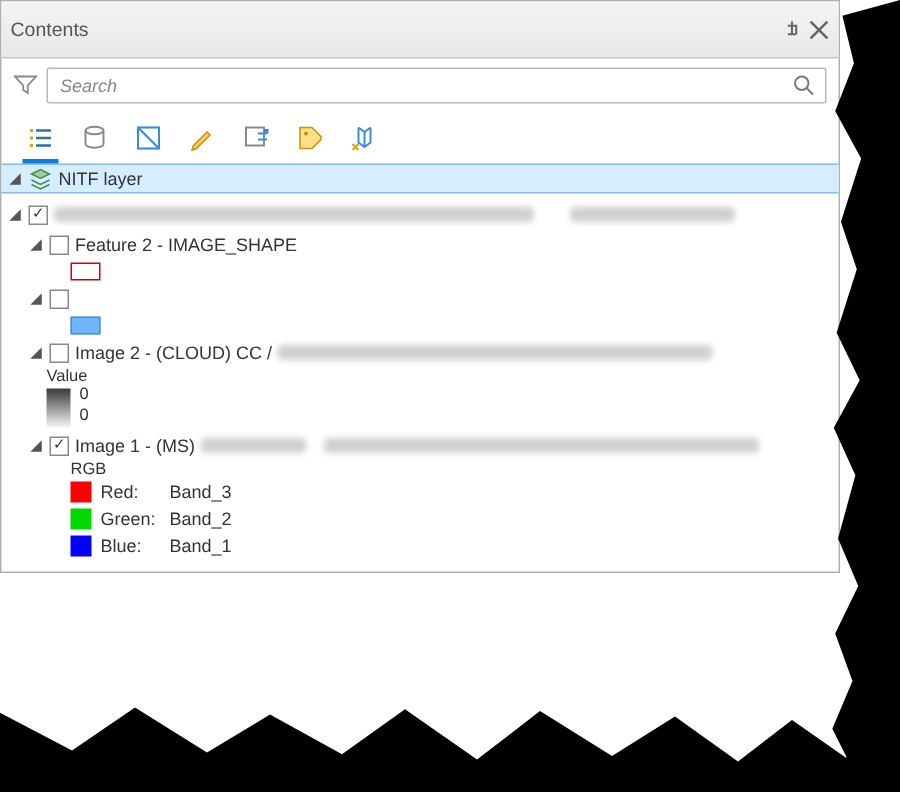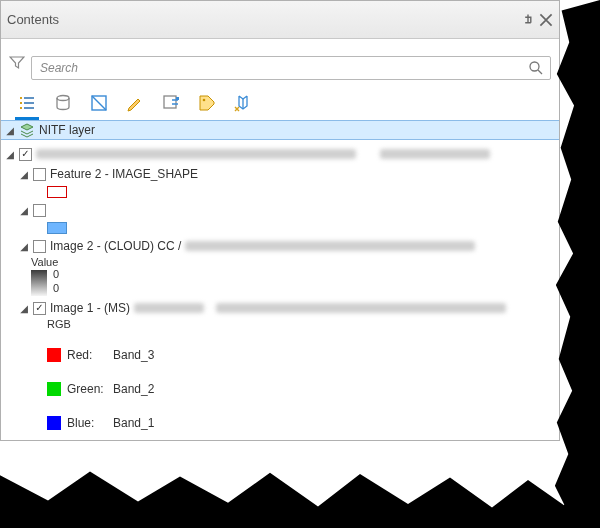--- a/index.html
+++ b/index.html
@@ -49,21 +49,20 @@
   }
   .searchbox {
     flex: 1;
     display: flex;
     align-items: center;
     border: 1px solid #b8b8b8;
     border-radius: 2px;
     height: 24px;
     padding: 0 6px;
     background: #fff;
-    margin-top: 11px;
   }
   .searchbox input {
     flex: 1;
     border: none;
     outline: none;
     font-style: italic;
     font-size: 12px;
     color: #333;
     background: transparent;
   }
@@ -151,21 +150,21 @@
     margin: 2px 0;
   }
   .swatch.outline-red { border-color: #d60000; background: transparent; }
   .swatch.fill-blue { background: #6fb6ff; border-color: #4a8fd0; }
   .val-label { font-size: 11px; color: #333; }
   .grad {
     width: 16px; height: 26px;
     background: linear-gradient(#3a3a3a, #f5f5f5);
     margin: 2px 0 2px 0;
   }
-  .rgb-row { display: flex; align-items: center; gap: 6px; height: 18px; margin-top: 16px; }
+  .rgb-row { display: flex; align-items: center; gap: 6px; height: 18px; }
   .rgb-swatch { width: 14px; height: 14px; }
   .rgb-red { background: #ff0000; }
   .rgb-green { background: #00d900; }
   .rgb-blue { background: #0000ff; }
   .torn {
     position: absolute;
     pointer-events: none;
   }
   .torn.right {
     top: 0; right: 0; width: 48px; height: 528px;

